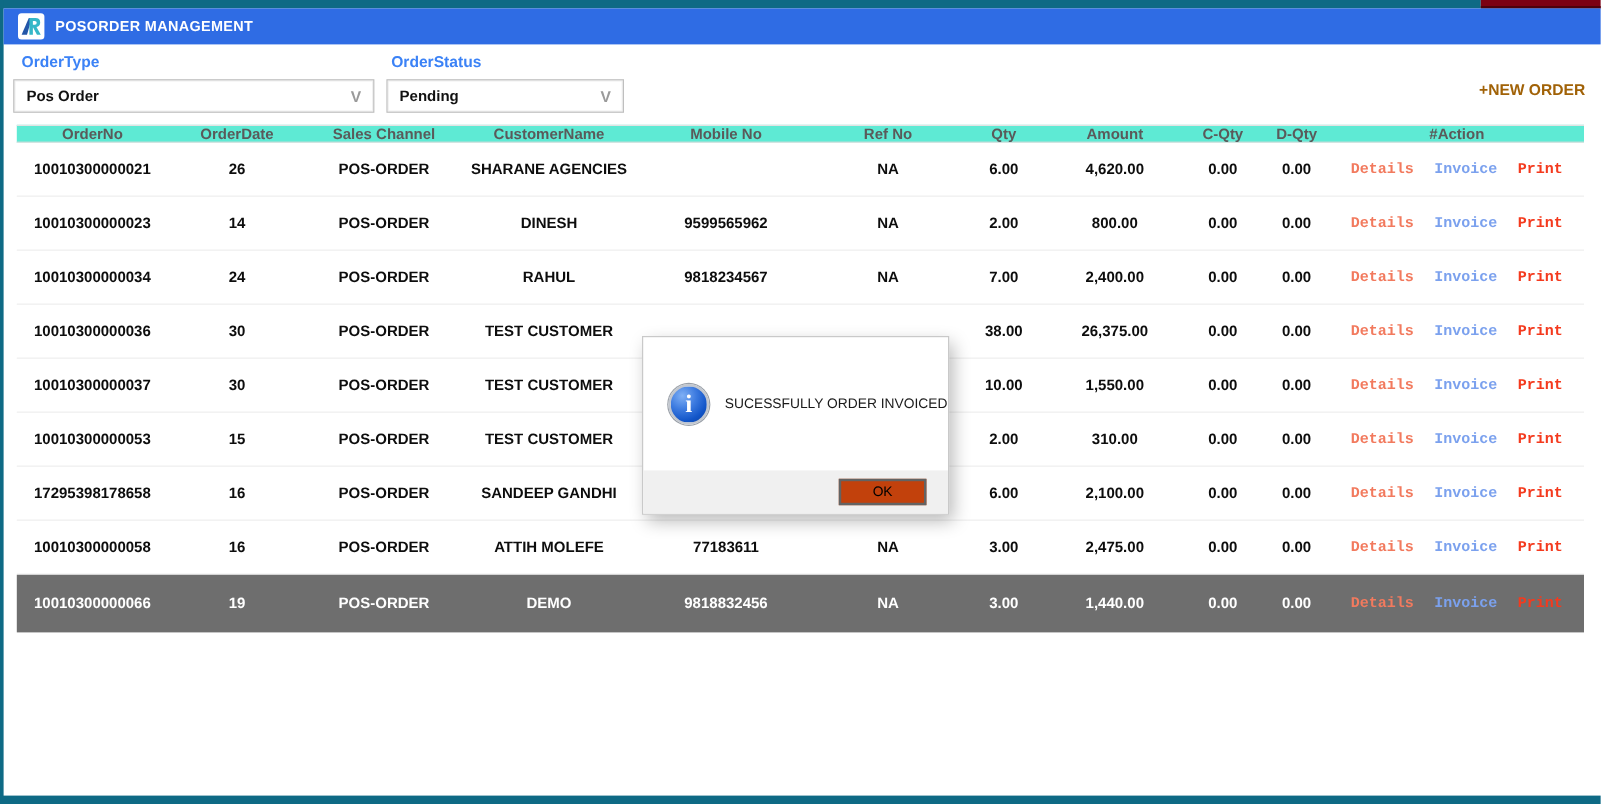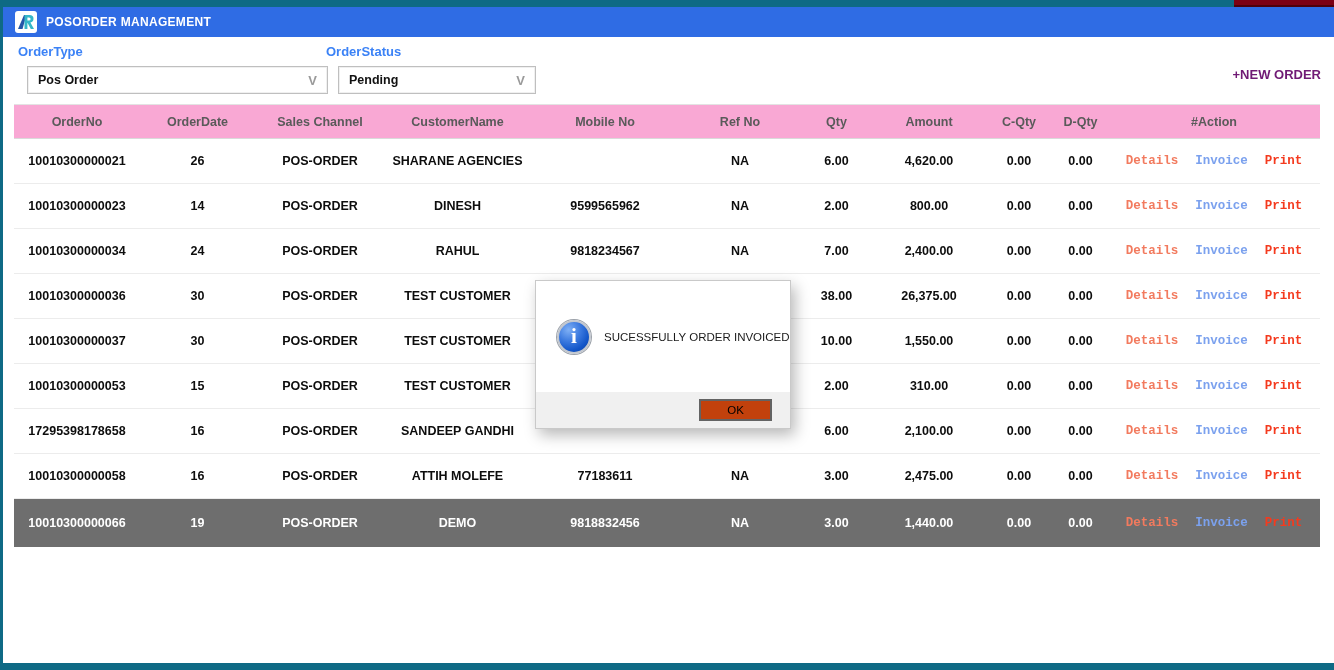--- a/index.html
+++ b/index.html
@@ -27,39 +27,39 @@
   }
 
   
   .filter-label { position:absolute; font-size:13px; font-weight:bold; color:#3b82f6; }
   .lbl-ordertype  { left:18px;  top:44px; }
   .lbl-orderstatus{ left:326px; top:44px; }
   .combo {
     position:absolute; top:66px; height:28px; box-sizing:border-box;
     border:1px solid #bfbfbf; box-shadow:inset 0 0 0 1px #f0f0f0;
     display:flex; align-items:center; justify-content:space-between;
-    padding:0 10px; background:#fff; cursor:default;margin-left:16px;
+    padding:0 10px; background:#fff; cursor:default;
   }
   .combo-ordertype  { left:11px;  width:301px; }
   .combo-orderstatus{ left:322px; width:198px; }
   .combo-value { font-size:12.5px; font-weight:bold; color:#111; }
   .combo-chevron { font-size:13px; font-weight:bold; color:#9a9a9a; }
   .new-order {
-    position:absolute; top:67px; right:13px; color:#701a75; font-weight:bold; font-size:13px; cursor:pointer;
+    position:absolute; top:67px; right:13px; color:#a16207; font-weight:bold; font-size:13px; cursor:pointer;
   }
 
   
   .table { position:absolute; left:14px; top:104px; width:1306px; }
   .thead, .trow {
     display:grid;
     grid-template-columns:126px 115px 130px 145px 150px 120px 73px 112px 68px 55px 1fr;
     align-items:center;
   }
   .thead {
-    height:35px; background:#f9a8d4; border-top:1px solid #e3e3e3; border-bottom:1px solid #dadada;
+    height:15px; background:#5eead4; border-top:1px solid #e3e3e3; border-bottom:1px solid #dadada;
     box-sizing:border-box; color:#5a5a5a; font-size:12.5px; font-weight:bold;
   }
   .hcell, .cell { text-align:center; white-space:nowrap; overflow:hidden; }
   .trow {
     height:45px; background:#ffffff; border-bottom:1px solid #ececec; box-sizing:border-box;
     font-size:12.5px; font-weight:bold; color:#0d0d0d;
   }
   .trow.selected {
     height:48px; background:#6e6e6e; color:#ffffff; border-bottom:none;
   }

